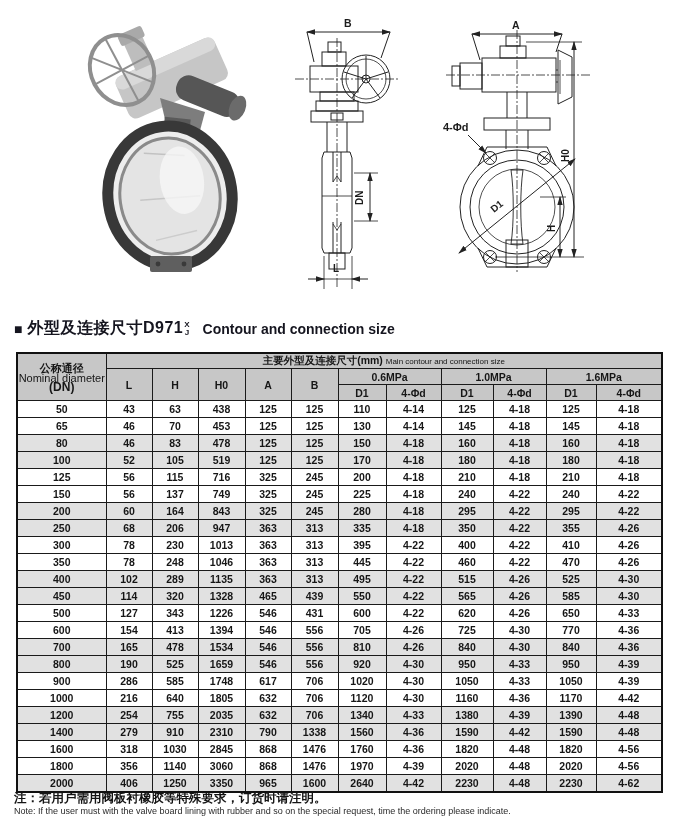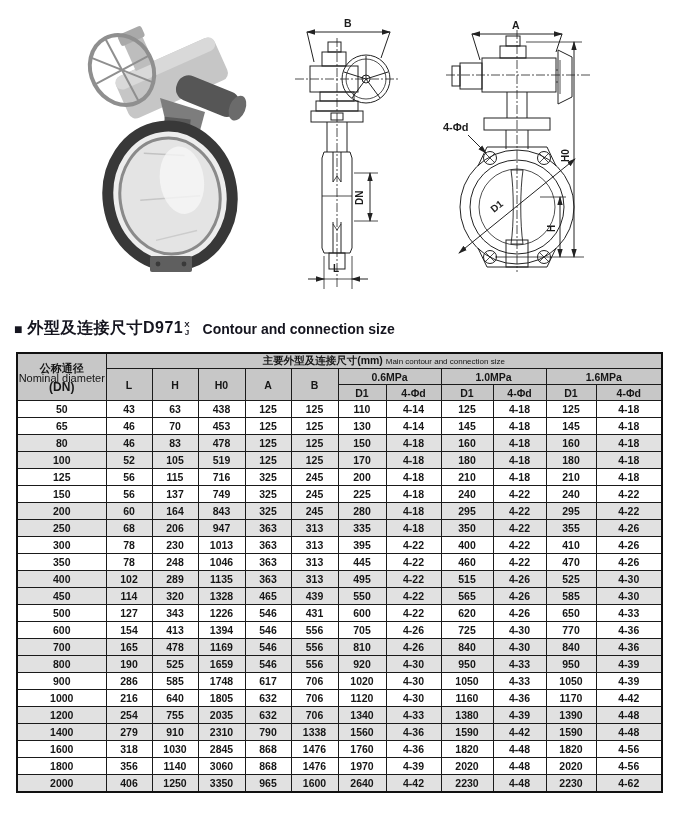--- a/index.html
+++ b/index.html
@@ -473,21 +473,21 @@
           <td>4-26</td>
           <td>725</td>
           <td>4-30</td>
           <td>770</td>
           <td>4-36</td>
         </tr>
         <tr class="shaded">
           <td>700</td>
           <td>165</td>
           <td>478</td>
-          <td>1169</td>
+          <td>1534</td>
           <td>546</td>
           <td>556</td>
           <td>810</td>
           <td>4-26</td>
           <td>840</td>
           <td>4-30</td>
           <td>840</td>
           <td>4-36</td>
         </tr>
         <tr class="shaded">
@@ -598,14 +598,18 @@
           <td>2640</td>
           <td>4-42</td>
           <td>2230</td>
           <td>4-48</td>
           <td>2230</td>
           <td>4-62</td>
         </tr>
       </tbody>
   </table>
 
+  <div id="notes">
+    <div class="note-cn">注：若用户需用阀板衬橡胶等特殊要求，订货时请注明。</div>
+    <div class="note-en">Note: If the user must with the valve board lining with rubber and so on the special request, time the ordering please indicate.</div>
+  </div>
 
 </div>
 
 </body></html>

